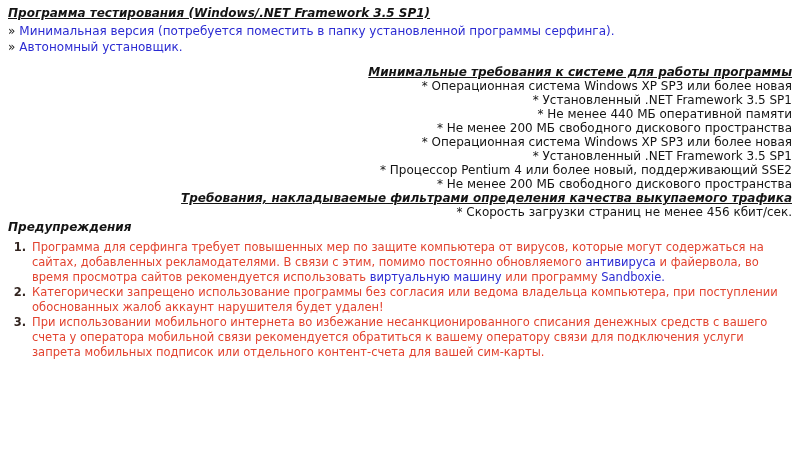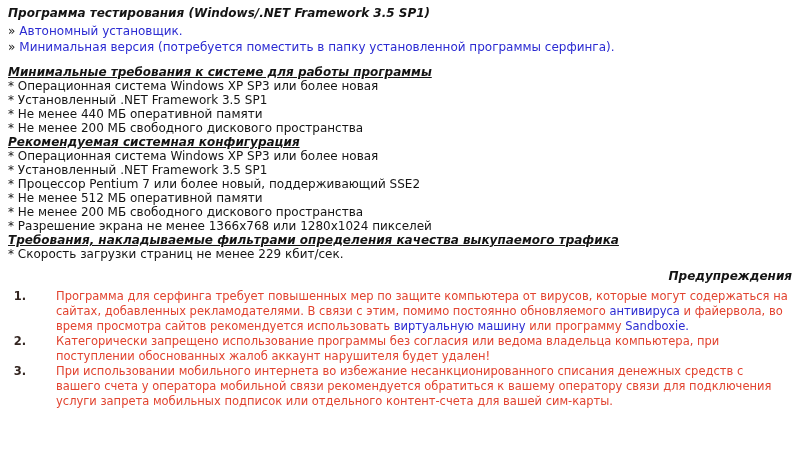--- a/index.html
+++ b/index.html
@@ -18,108 +18,103 @@
     color: var(--text);
     font-family: "DejaVu Sans", "Liberation Sans", sans-serif;
     font-size: 12px;
     overflow: hidden;
   }
   .page { padding: 5px 8px 0 8px; }
 
   .doc-title {
     font-weight: bold;
     font-style: italic;
+    text-decoration: underline;
     line-height: 16px;
     margin-bottom: 2px;
   }
 
   .download-links { margin: 0; }
   .dl-line { line-height: 16px; }
   .dl-marker { color: var(--text); margin-right: 4px; }
   a.link {
     color: var(--link);
     text-decoration: none;
     cursor: pointer;
   }
 
-  .sections { margin-top: 10px; }
+  .sections { margin-top: 10px; text-align: right; }
   .section-heading {
     font-weight: bold;
     font-style: italic;
     text-decoration: underline;
     line-height: 14px;
   }
   .bullet { line-height: 14px; }
 
   .warn-heading {
     font-weight: bold;
     font-style: italic;
     line-height: 16px;
-    margin-top: 7px;
-    text-align: right;
   }
   .warn-list { margin-top: 5px; padding-right: 4px; }
   .warn-item { display: flex; }
   .warn-num {
     flex: 0 0 18px;
     text-align: right;
     margin-right: 6px;
     font-weight: bold;
     font-size: 11.5px;
     line-height: 15px;
     color: var(--warning-number);
   }
   .warn-text {
     flex: 1 1 auto;
     color: var(--warning-text);
     font-size: 11.5px;
     line-height: 15px;
-    margin-left: 24px;
   }
   .warn-text a.link { color: var(--link); }
 </style>
 </head>
 <body>
 
 <div class="page">
 
   <div class="doc-title">Программа тестирования (Windows/.NET Framework 3.5 SP1)</div>
 
   <div class="download-links">
     <div class="dl-line">
-      <span class="dl-marker">»</span><a class="link">Автономный установщик.</a>
+      <span class="dl-marker">»</span><a class="link">Минимальная версия (потребуется поместить в папку установленной программы серфинга).</a>
     </div>
     <div class="dl-line">
-      <span class="dl-marker">»</span><a class="link">Минимальная версия (потребуется поместить в папку установленной программы серфинга).</a>
+      <span class="dl-marker">»</span><a class="link">Автономный установщик.</a>
     </div>
   </div>
 
   <div class="sections">
 
     <div class="section">
       <div class="section-heading">Минимальные требования к системе для работы программы</div>
       <div class="bullet">* Операционная система Windows XP SP3 или более новая</div>
       <div class="bullet">* Установленный .NET Framework 3.5 SP1</div>
       <div class="bullet">* Не менее 440 МБ оперативной памяти</div>
       <div class="bullet">* Не менее 200 МБ свободного дискового пространства</div>
     </div>
 
     <div class="section">
-      <div class="section-heading">Рекомендуемая системная конфигурация</div>
       <div class="bullet">* Операционная система Windows XP SP3 или более новая</div>
       <div class="bullet">* Установленный .NET Framework 3.5 SP1</div>
-      <div class="bullet">* Процессор Pentium 7 или более новый, поддерживающий SSE2</div>
-      <div class="bullet">* Не менее 512 МБ оперативной памяти</div>
+      <div class="bullet">* Процессор Pentium 4 или более новый, поддерживающий SSE2</div>
       <div class="bullet">* Не менее 200 МБ свободного дискового пространства</div>
-      <div class="bullet">* Разрешение экрана не менее 1366x768 или 1280x1024 пикселей</div>
     </div>
 
     <div class="section">
       <div class="section-heading">Требования, накладываемые фильтрами определения качества выкупаемого трафика</div>
-      <div class="bullet">* Скорость загрузки страниц не менее 229 кбит/сек.</div>
+      <div class="bullet">* Скорость загрузки страниц не менее 456 кбит/сек.</div>
     </div>
 
   </div>
 
   <div class="warn-heading">Предупреждения</div>
 
   <div class="warn-list">
 
     <div class="warn-item">
       <span class="warn-num">1.</span>

